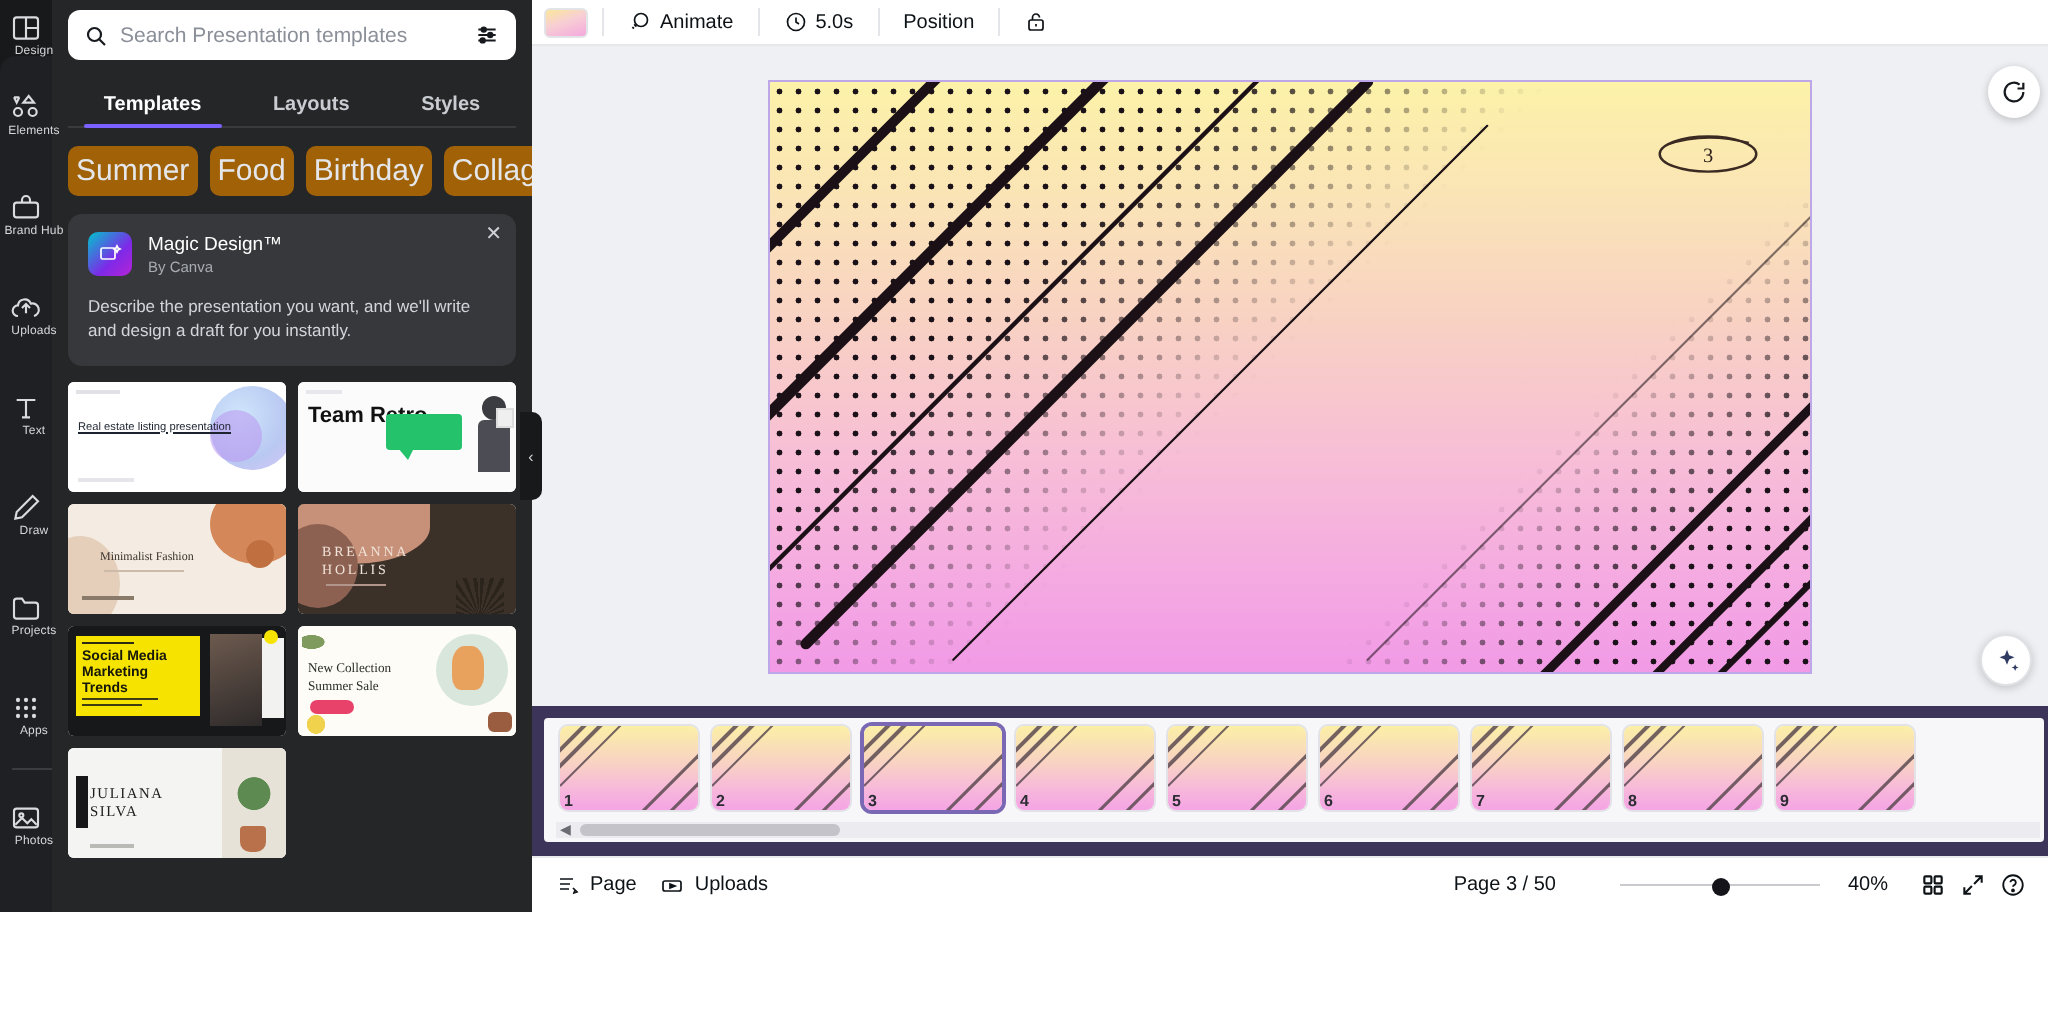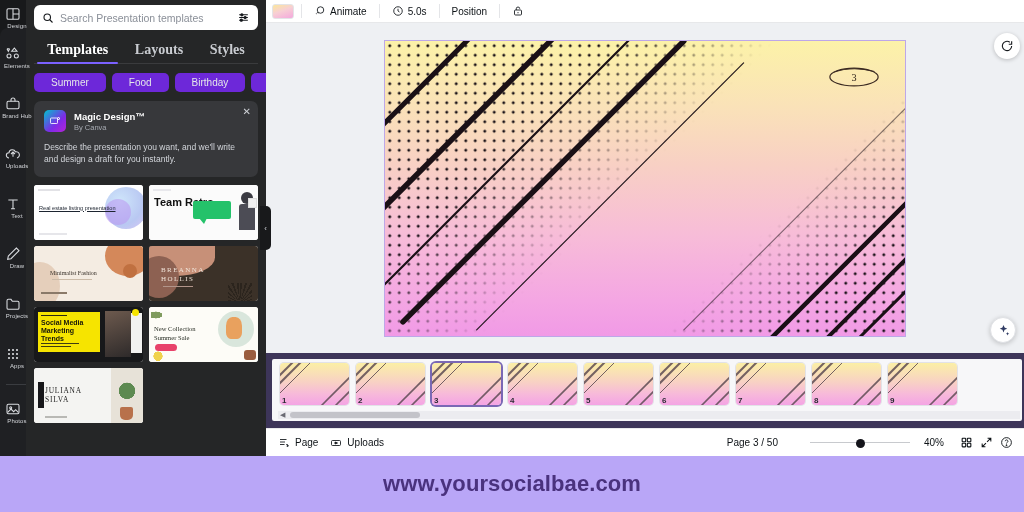--- a/index.html
+++ b/index.html
@@ -50,50 +50,50 @@
     flex: 1; border: none; outline: none; font-size: 10.5px;
     color: #0d1216; font-family: "Liberation Sans", sans-serif;
     background: transparent;
   }
   .search-input::placeholder { color: #8a8f98; }
   .tabs {
     display: flex; justify-content: space-around; align-items: flex-end;
     height: 28px; border-bottom: 1px solid #3a3b3d; margin-top: 6px;
   }
   .tab {
-    font-size: 14px; font-weight: bold; color: #c9ccd1; padding-bottom: 5px;
-    position: relative; cursor: pointer; font-family: Liberation Serif, serif;
+    font-size: 10px; font-weight: bold; color: #c9ccd1; padding-bottom: 5px;
+    position: relative; cursor: pointer;
   }
   .tab.active { color: #fff; }
   .tab.active::after {
     content: ""; position: absolute; left: -10px; right: -10px; bottom: -1px;
     height: 2px; background: #7b61ff; border-radius: 2px;
   }
   .chips { display: flex; gap: 6px; align-items: center; margin-top: 9px; }
   .chip {
-    background: #6d28d9; color: #e4e6ea; font-size: 10px;
-    border-radius: 5px; padding: 4px 17px; white-space: nowrap; cursor: pointer;
+    background: #a16207; color: #e4e6ea; font-size: 15px;
+    border-radius: 5px; padding: 4px 4px; white-space: nowrap; cursor: pointer;
   }
   .chip-next {
     background: #3a3b3e; color: #e4e6ea; font-size: 10px;
     border-radius: 5px; padding: 4px 6px; cursor: pointer;
   }
 
   
   .magic-card {
     position: relative; margin: 9px 8px 0 8px; background: #37383b;
     border-radius: 7px; padding: 9px 10px 11px 10px;
   }
   .magic-head { display: flex; gap: 8px; align-items: center; }
   .magic-logo {
     width: 22px; height: 22px; border-radius: 5px; flex: none;
     background: linear-gradient(135deg,#00c4cc 0%,#7d2ae8 60%,#b524d6 100%);
     display: flex; align-items: center; justify-content: center;
   }
-  .magic-title { font-size: 9.5px; font-weight: bold; color: #fff; text-align: right; }
+  .magic-title { font-size: 9.5px; font-weight: normal; color: #fff; text-align: right; }
   .magic-sub { font-size: 7.5px; color: #a7abb2; margin-top: 1px; }
   .magic-body { font-size: 8.5px; color: #d2d5da; line-height: 1.45; margin-top: 9px; }
   .magic-close {
     position: absolute; right: 7px; top: 6px; color: #cfd2d7;
     font-size: 10px; cursor: pointer; line-height: 1;
   }
 
   
   .tgrid {
     display: grid; grid-template-columns: 1fr 1fr; gap: 6px;
@@ -717,16 +717,13 @@
       <div class="sb-ico-btn">
         <svg width="13" height="13" viewBox="0 0 24 24" fill="none" stroke="#0d1216" stroke-width="1.7">
           <circle cx="12" cy="12" r="9"></circle>
             <path d="M9.6 9.5a2.5 2.5 0 114 2.2c-.9.6-1.6 1-1.6 2"></path>
             <circle cx="12" cy="17" r=".9" fill="#0d1216"></circle>
         </svg>
       </div>
     </div>
   </div>
 
-  <div class="watermark">
-    <div class="watermark-txt">www.yoursocialbae.com</div>
-  </div>
 </div>
 
 </body></html>

